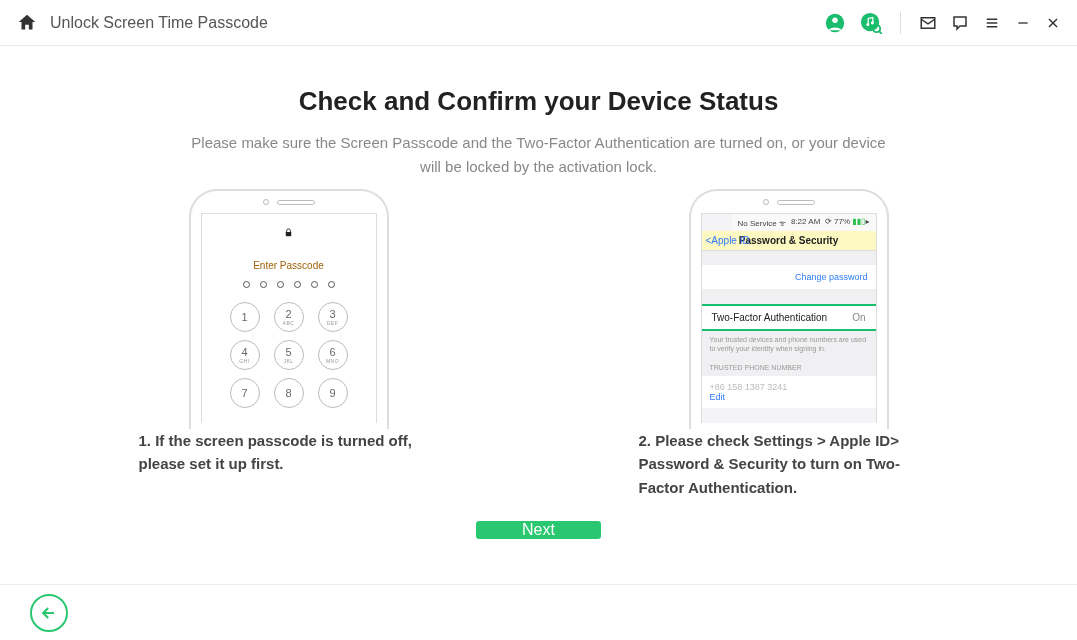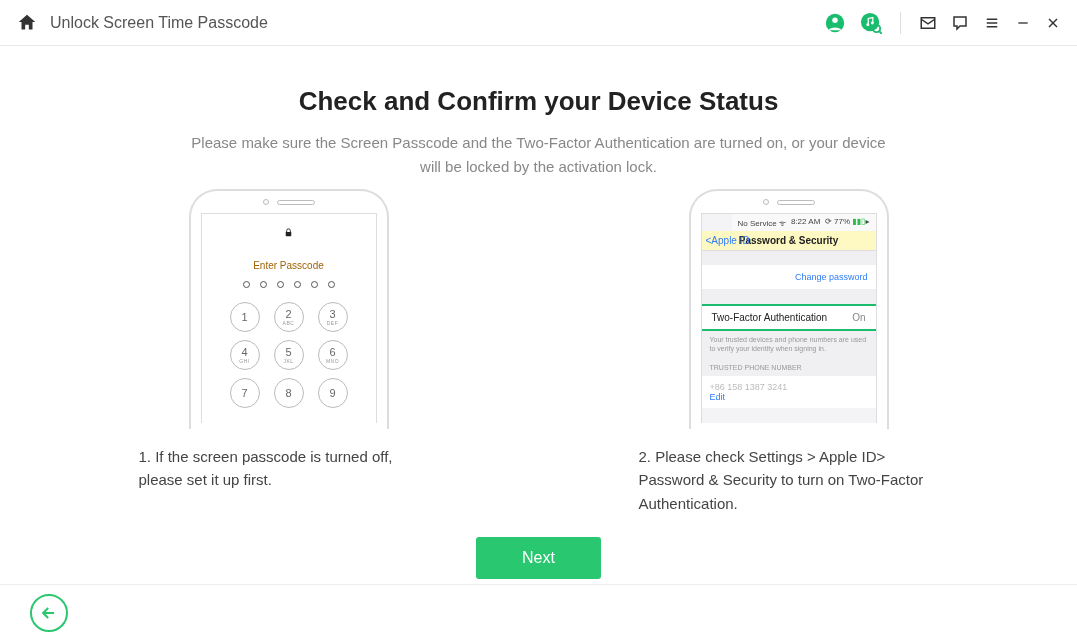--- a/index.html
+++ b/index.html
@@ -87,26 +87,26 @@
     margin: 0 -12px;
     padding: 6px 20px;
     display:flex; justify-content:space-between;
     font-size:10px;
     color:#222;
   }
   .muted-cell { background:#f0f0f2; padding:4px 8px; font-size:7px; color:#999; text-align:left; line-height:1.3;}
   .trusted-row { display:flex; justify-content:space-between; padding:6px 8px; background:#fff; color:#bbb; font-size:9px;flex-direction:column;}
   .trusted-row .edit { color:#2f7cf6;}
 
-  .caption { margin-top: 16px; font-size: 15px; color:#444; line-height:1.55; }
+  .caption { font-size: 15px; color:#444; line-height:1.55;font-weight:bold; }
 
   .next-wrap { text-align:center; margin-top: 22px; }
   .next-btn {
     background:#29c76f; color:#fff; border:none;
-    padding: 12px 46px; font-size:16px; border-radius:3px; cursor:pointer;
+    padding: 0 46px; font-size:16px; border-radius:3px; cursor:pointer;
   }
 
   .footer {
     position:absolute; left:0; right:0; bottom:0;
     border-top:1px solid #eee; height:56px;
     display:flex; align-items:center; padding-left:30px;
   }
   .back-circle {
     width:38px; height:38px; border:2px solid #29c76f; border-radius:50%;
     display:flex; align-items:center; justify-content:center; cursor:pointer;

